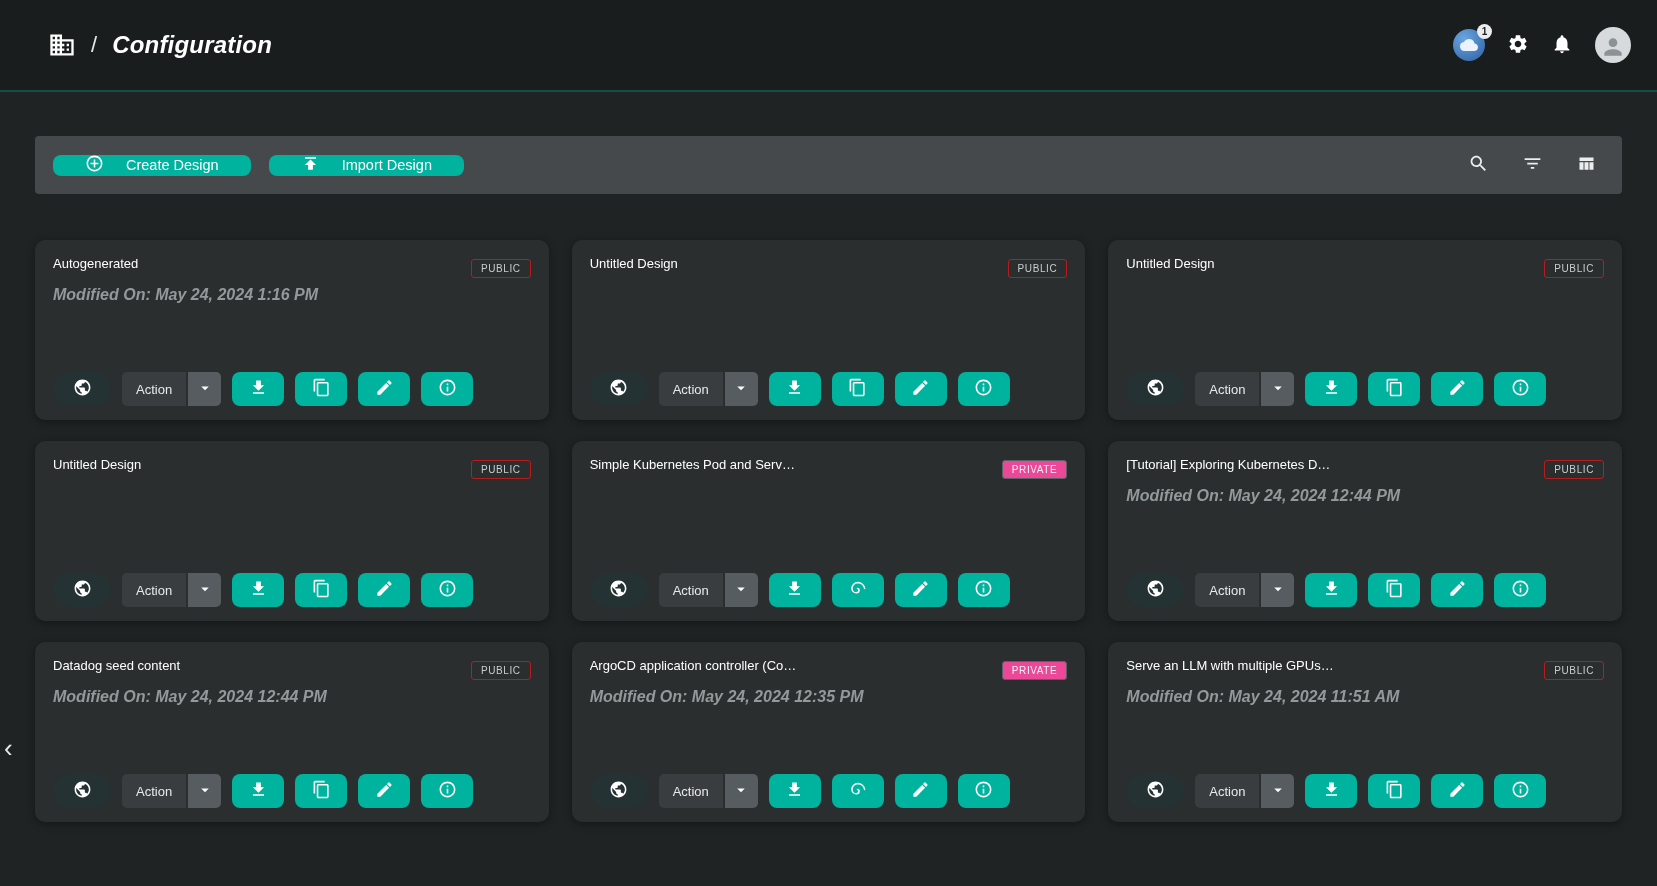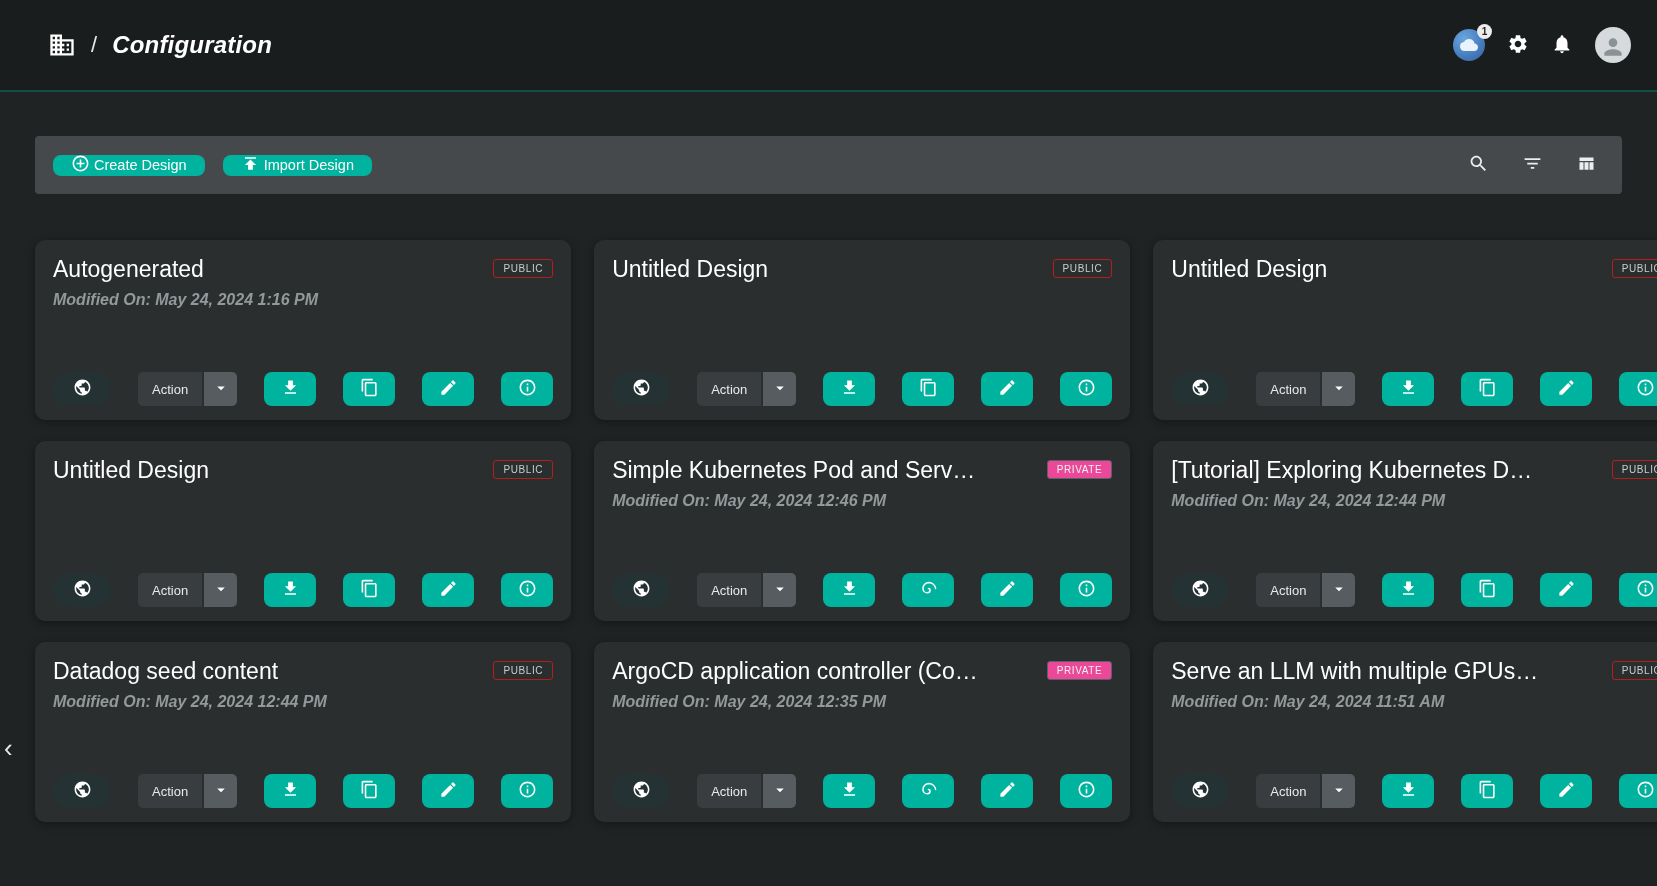--- a/index.html
+++ b/index.html
@@ -44,22 +44,22 @@
     border:none; cursor:pointer; padding:0;
   }
   .avatar svg { width:26px; height:26px; color:#8b9296; }
 
   
   .toolbar {
     margin:44px 35px 0; height:58px; background:#46494b; border-radius:4px;
     display:flex; align-items:center; gap:18px; padding:0 18px;
   }
   .btn-teal-lg {
-    display:flex; align-items:center; gap:4px; background:var(--accent);
-    color:#fff; border:none; border-radius:8px; height:21px; padding:0 18px;
+    display:flex; align-items:center; gap:22px; background:var(--accent);
+    color:#fff; border:none; border-radius:8px; height:21px; padding:0 32px;
     font-size:14.5px; font-family:inherit; cursor:pointer;
   }
   .btn-teal-lg svg { width:19px; height:19px; }
   .toolbar-spacer { flex:1; }
   .toolbar-icon-btn {
     background:none; border:none; width:36px; height:36px; color:#eceeee;
     display:flex; align-items:center; justify-content:center; cursor:pointer;
   }
   .toolbar-icon-btn svg { width:21px; height:21px; }
 
@@ -68,31 +68,31 @@
     margin:46px 35px 0; display:grid;
     grid-template-columns:repeat(3, 1fr); gap:21px 23px;
   }
   .card {
     background:#2a2e2e; border-radius:10px; height:180px;
     padding:16px 18px 14px; display:flex; flex-direction:column;
     box-shadow:0 2px 8px rgba(0,0,0,.35);
   }
   .card-head { display:flex; justify-content:space-between; align-items:flex-start; gap:12px; }
   .card-title {
-    margin:0; font-size:23px; font-weight:500; color:#fff;
+    margin:0; font-size:13px; font-weight:500; color:#fff;
     white-space:nowrap; overflow:hidden; text-overflow:ellipsis;
   }
   .badge {
     flex:none; border:1px solid #b91c1c; color:#c9cdce; background:transparent;
     font-size:10px; letter-spacing:.6px; padding:3px 9px; border-radius:3px;
     margin-top:3px;
   }
   .badge.private { background:#ec4899; border-color:#5a6063; color:#f0f2f2; }
   .card-sub { margin-top:8px; color:#93999b; font-size:16px; font-style:italic; font-weight:700; }
-  .card-actions { margin-top:auto; display:flex; gap:27px; }
+  .card-actions { margin-top:auto; display:flex; gap:11px; }
   .pill-dark {
     flex:none; width:58px; height:34px; border-radius:17px; border:none;
     background:#243234; color:#fff; display:flex; align-items:center;
     justify-content:center; cursor:pointer;
   }
   .pill-dark svg { width:19px; height:19px; }
   .split { display:flex; gap:2px; flex:none; }
   .split-main {
     background:#393d3f; color:#e8eaea; border:none; height:34px; padding:0 14px;
     font-size:13px; font-family:inherit; border-radius:5px 0 0 5px; cursor:pointer;
@@ -424,21 +424,20 @@
         </span>
       </button>
     </div>
   </div>
 
   <div class="card">
     <div class="card-head">
       <h2 class="card-title">Simple Kubernetes Pod and Serv…</h2>
       <span class="badge private">PRIVATE</span>
     </div>
-    <div class="card-sub">Modified On: May 24, 2024 12:46 PM</div>
     <div class="card-actions">
       <button class="pill-dark">
         <span>
           <svg viewBox="0 0 24 24" fill="currentColor" width="19" height="19">
               <path d="M12 2C6.48 2 2 6.48 2 12s4.48 10 10 10 10-4.48 10-10S17.52 2 12 2zM11 19.93c-3.95-.49-7-3.85-7-7.93 0-.62.08-1.21.21-1.79L9 15v1c0 1.1.9 2 2 2v1.93zm6.9-2.54c-.26-.81-1-1.39-1.9-1.39h-1v-3c0-.55-.45-1-1-1H8v-2h2c.55 0 1-.45 1-1V7h2c1.1 0 2-.9 2-2v-.41c2.93 1.19 5 4.06 5 7.41 0 2.08-.8 3.97-2.1 5.39z"></path>
             </svg>
         </span>
       </button>
       <div class="split">
         <button class="split-main">Action</button>

